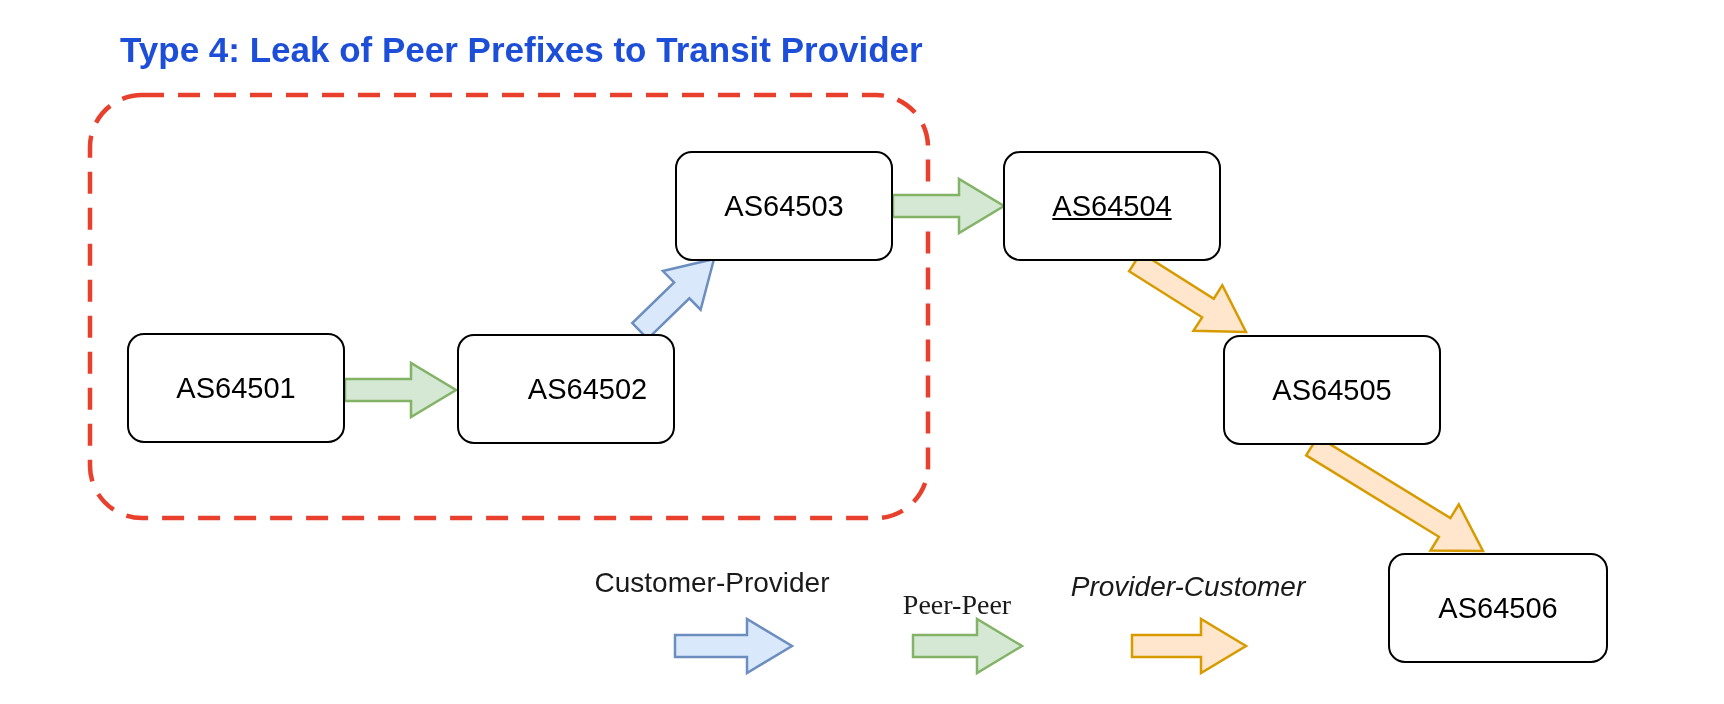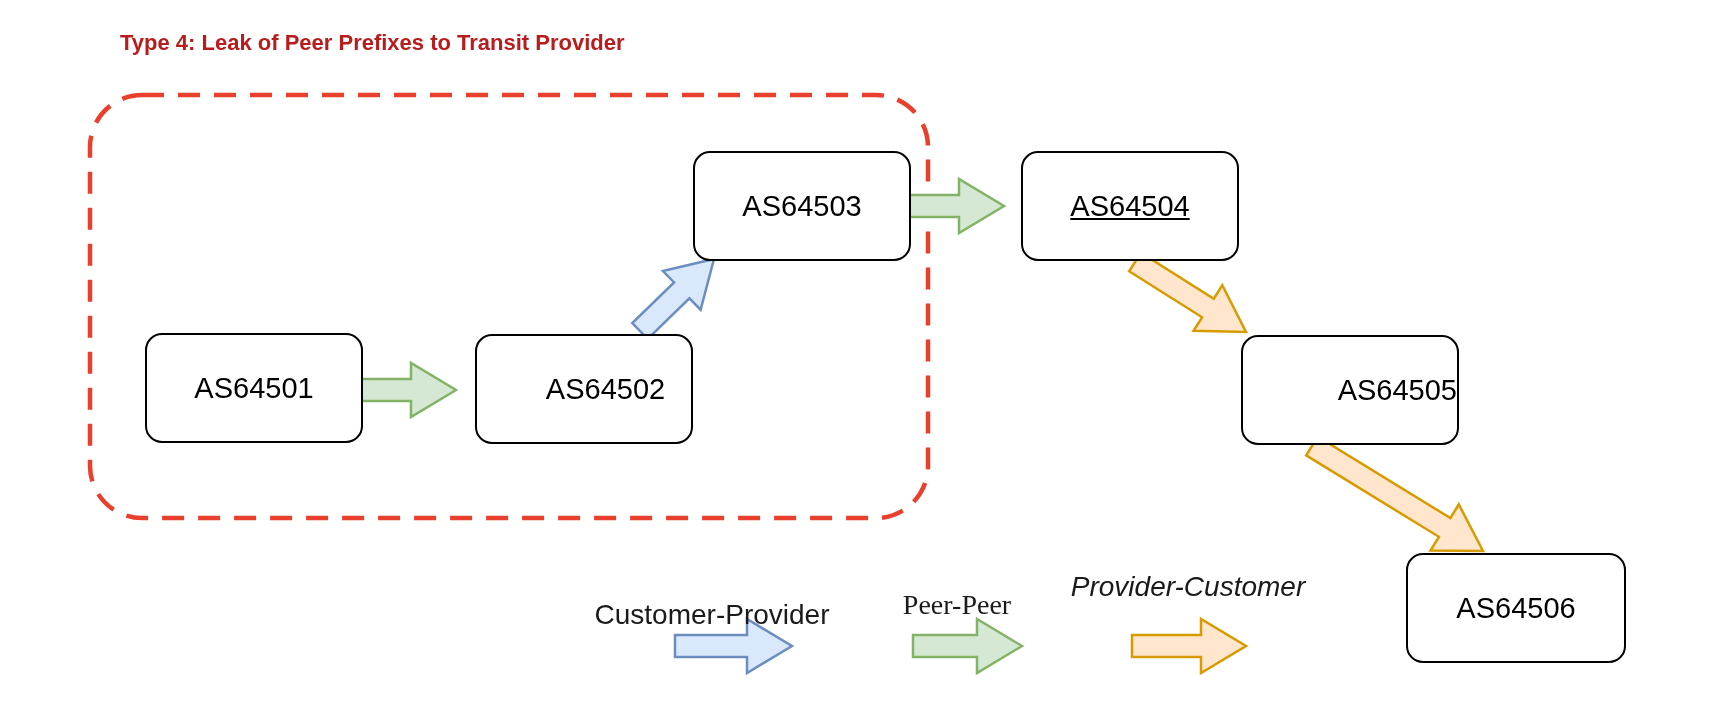--- a/index.html
+++ b/index.html
@@ -12,40 +12,39 @@
     position: relative;
     width: 1724px;
     height: 704px;
     background: #ffffff;
     overflow: hidden;
   }
   .title {
     position: absolute;
     left: 120px;
     top: 30px;
-    font-size: 22px;
+    font-size: 35px;
     font-weight: bold;
-    color: #b91c1c;
+    color: #1d4ed8;
     white-space: nowrap;
   }
   svg.gfx {
     position: absolute;
     left: 0;
     top: 0;
   }
   .node {
     position: absolute;
     box-sizing: border-box;
     background: #ffffff;
     border: 2.5px solid #000000;
     border-radius: 17px;
     display: flex;
     align-items: center;
     justify-content: center;
-    margin-left: 18px;
   }
   .node .node-label {
     font-size: 29px;
     color: #000000;
     white-space: nowrap;
   }
   .legend-label {
     position: absolute;
     transform: translate(-50%, -50%);
     font-size: 28px;
@@ -75,25 +74,25 @@
       </div>
       <div class="node" style="left: 457px; top: 334px; width: 218px; height: 110px; padding-left: 43px;">
         <span class="node-label">AS64502</span>
       </div>
       <div class="node" style="left: 675px; top: 151px; width: 218px; height: 110px;">
         <span class="node-label">AS64503</span>
       </div>
       <div class="node" style="left: 1003px; top: 151px; width: 218px; height: 110px; text-decoration: underline;">
         <span class="node-label">AS64504</span>
       </div>
-      <div class="node" style="left: 1223px; top: 335px; width: 218px; height: 110px; justify-content: flex-end;">
+      <div class="node" style="left: 1223px; top: 335px; width: 218px; height: 110px;">
         <span class="node-label">AS64505</span>
       </div>
       <div class="node" style="left: 1388px; top: 553px; width: 220px; height: 110px;">
         <span class="node-label">AS64506</span>
       </div>
     </div>
   <div id="legend-layer">
-      <div class="legend-label" style="left: 712px; top: 615px; text-align: right;">Customer-Provider</div>
+      <div class="legend-label" style="left: 712px; top: 583px; text-align: right;">Customer-Provider</div>
       <div class="legend-label" style="left: 957px; top: 605px; font-family: Liberation Serif, serif;">Peer-Peer</div>
       <div class="legend-label" style="left: 1188px; top: 587px; font-style: italic;">Provider-Customer</div>
     </div>
 </div>
 
 </body></html>

